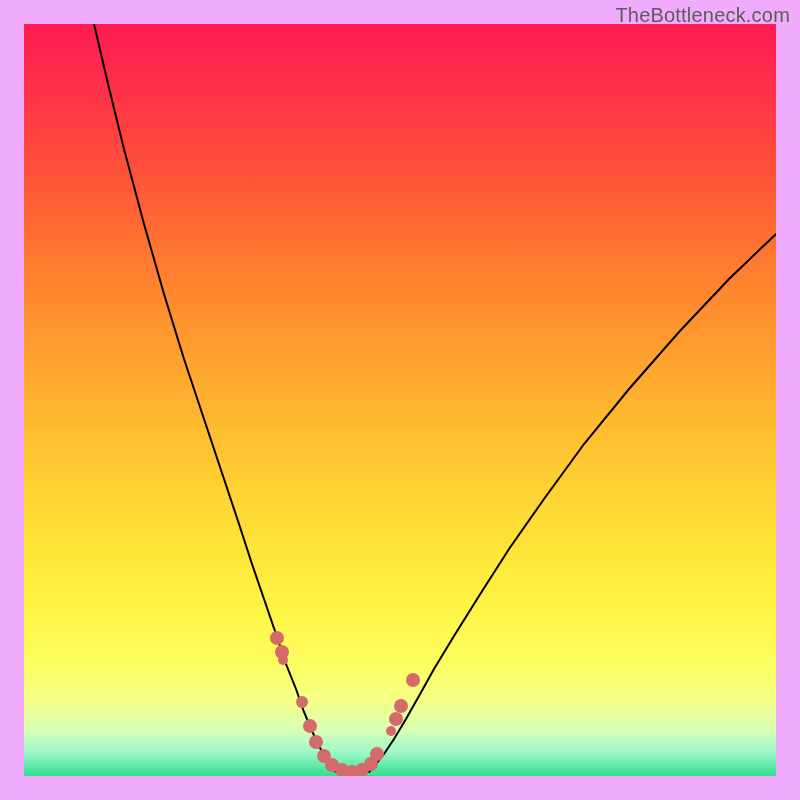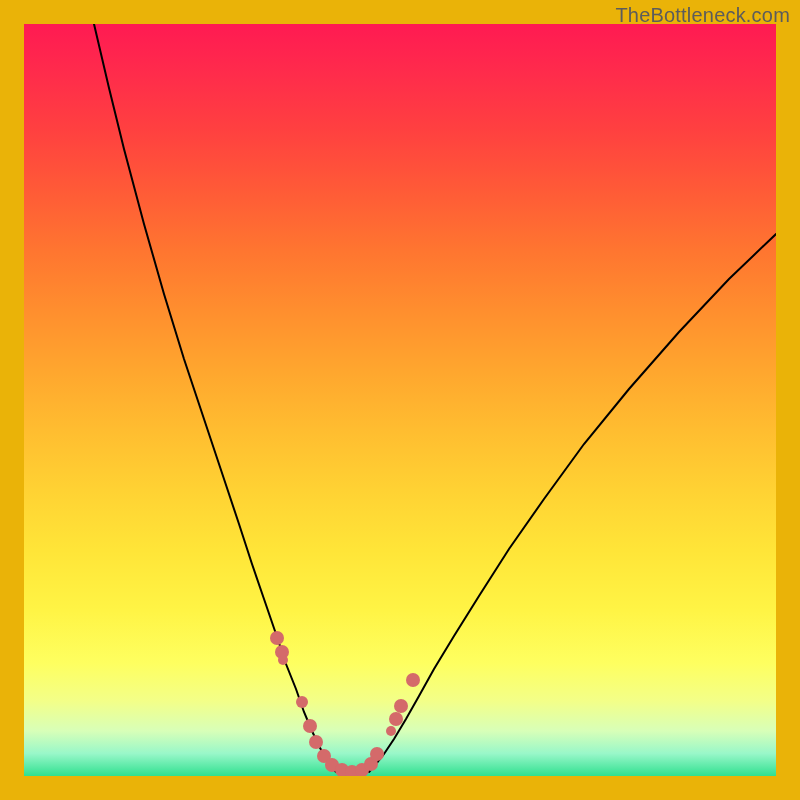--- a/index.html
+++ b/index.html
@@ -9,21 +9,21 @@
     height: 800px;
     background: #000;
     overflow: hidden;
   }
   .frame {
     position: absolute;
     left: 0;
     top: 0;
     width: 800px;
     height: 800px;
-    background: #eab308;
+    background: #f0abfc;
   }
   .plot {
     position: absolute;
     left: 24px;
     top: 24px;
     width: 752px;
     height: 752px;
     background: linear-gradient(to bottom,
       #ff1a52 0%,
       #ff2a4c 6%,

